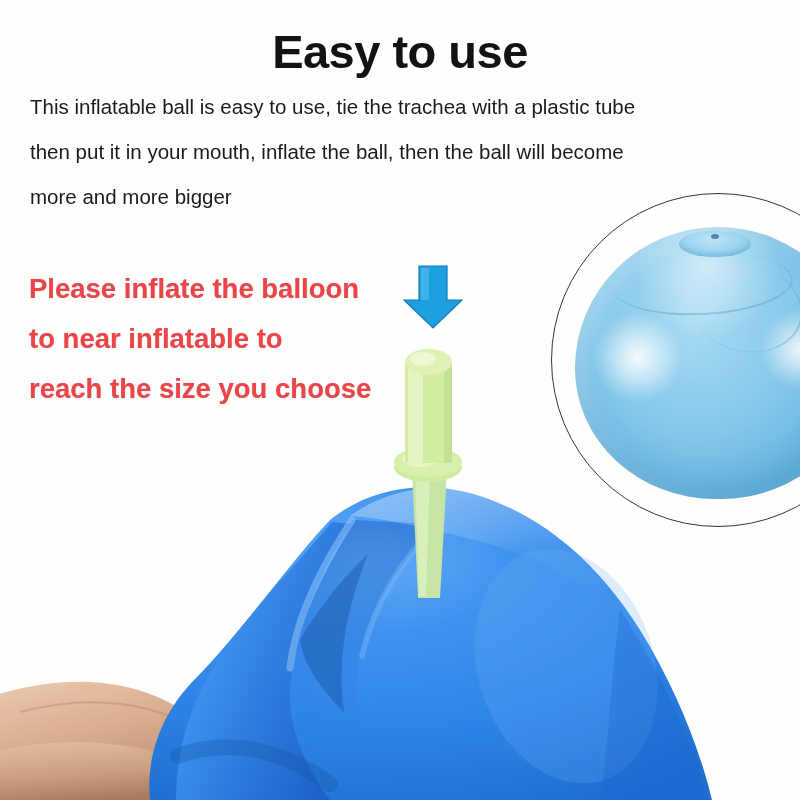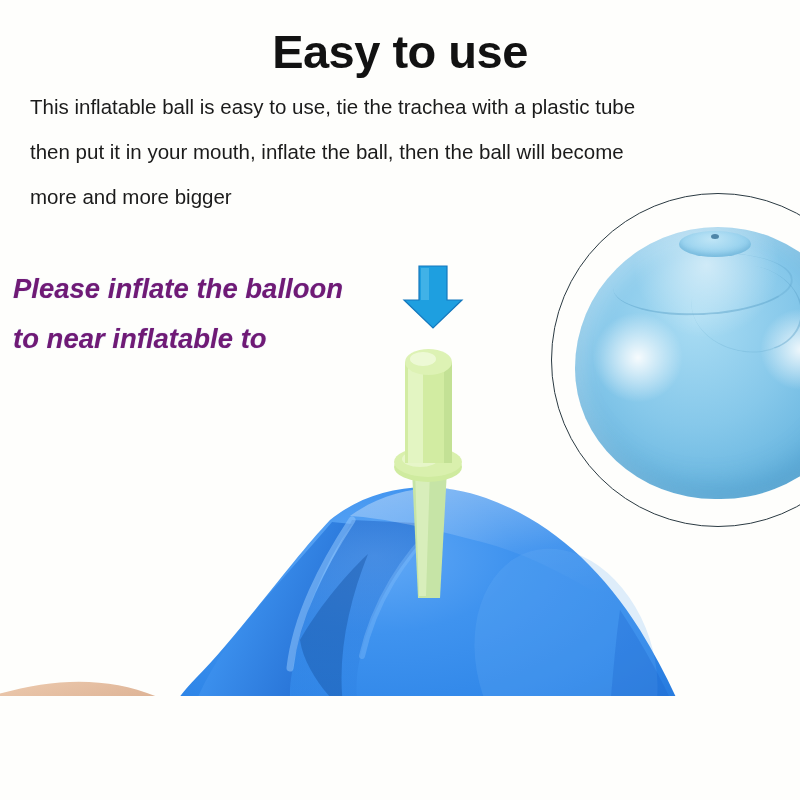--- a/index.html
+++ b/index.html
@@ -6,21 +6,21 @@
   html,body{margin:0;padding:0;}
   body{
     width:800px;height:800px;
     background:#fefefc;
     font-family:"Liberation Sans", sans-serif;
     overflow:hidden;
     position:relative;
   }
   #stage{
     position:absolute;inset:0;
-    width:800px;height:696px;
+    width:800px;height:800px;
     overflow:hidden;
     background:#fefefc;
   }
 
   
   .art{position:absolute;inset:0;width:800px;height:800px;pointer-events:none;}
 
   
   #headline{
     position:absolute;
@@ -42,28 +42,27 @@
     font-size:20.5px;
     line-height:45px;
     color:#1b1b1b;
     white-space:nowrap;
   }
   #bodycopy .ln{display:block;}
 
   
   #callout{
     position:absolute;
-    left:13px;top:264px;
+    left:29px;top:264px;
     font-size:27.5px;
     font-weight:bold;
     line-height:50px;
-    color:#701a75;
+    color:#ef4444;
     white-space:nowrap;
     text-shadow:0 0 1px rgba(30,53,184,.35);
-    font-style:italic;
   }
   #callout .ln{display:block;}
 
   
   #inset{
     position:absolute;
     left:551px;top:193px;
     width:334px;height:334px;
   }
   #insetRing{
@@ -258,15 +257,16 @@
 
   <div id="bodycopy">
     <span class="ln">This inflatable ball is easy to use, tie the trachea with a plastic tube</span>
     <span class="ln">then put it in your mouth, inflate the ball, then the ball will become</span>
     <span class="ln">more and more bigger</span>
   </div>
 
   <div id="callout">
     <span class="ln">Please inflate the balloon</span>
     <span class="ln">to near inflatable to</span>
+    <span class="ln">reach the size you choose</span>
   </div>
 
 </div>
 
 </body></html>

